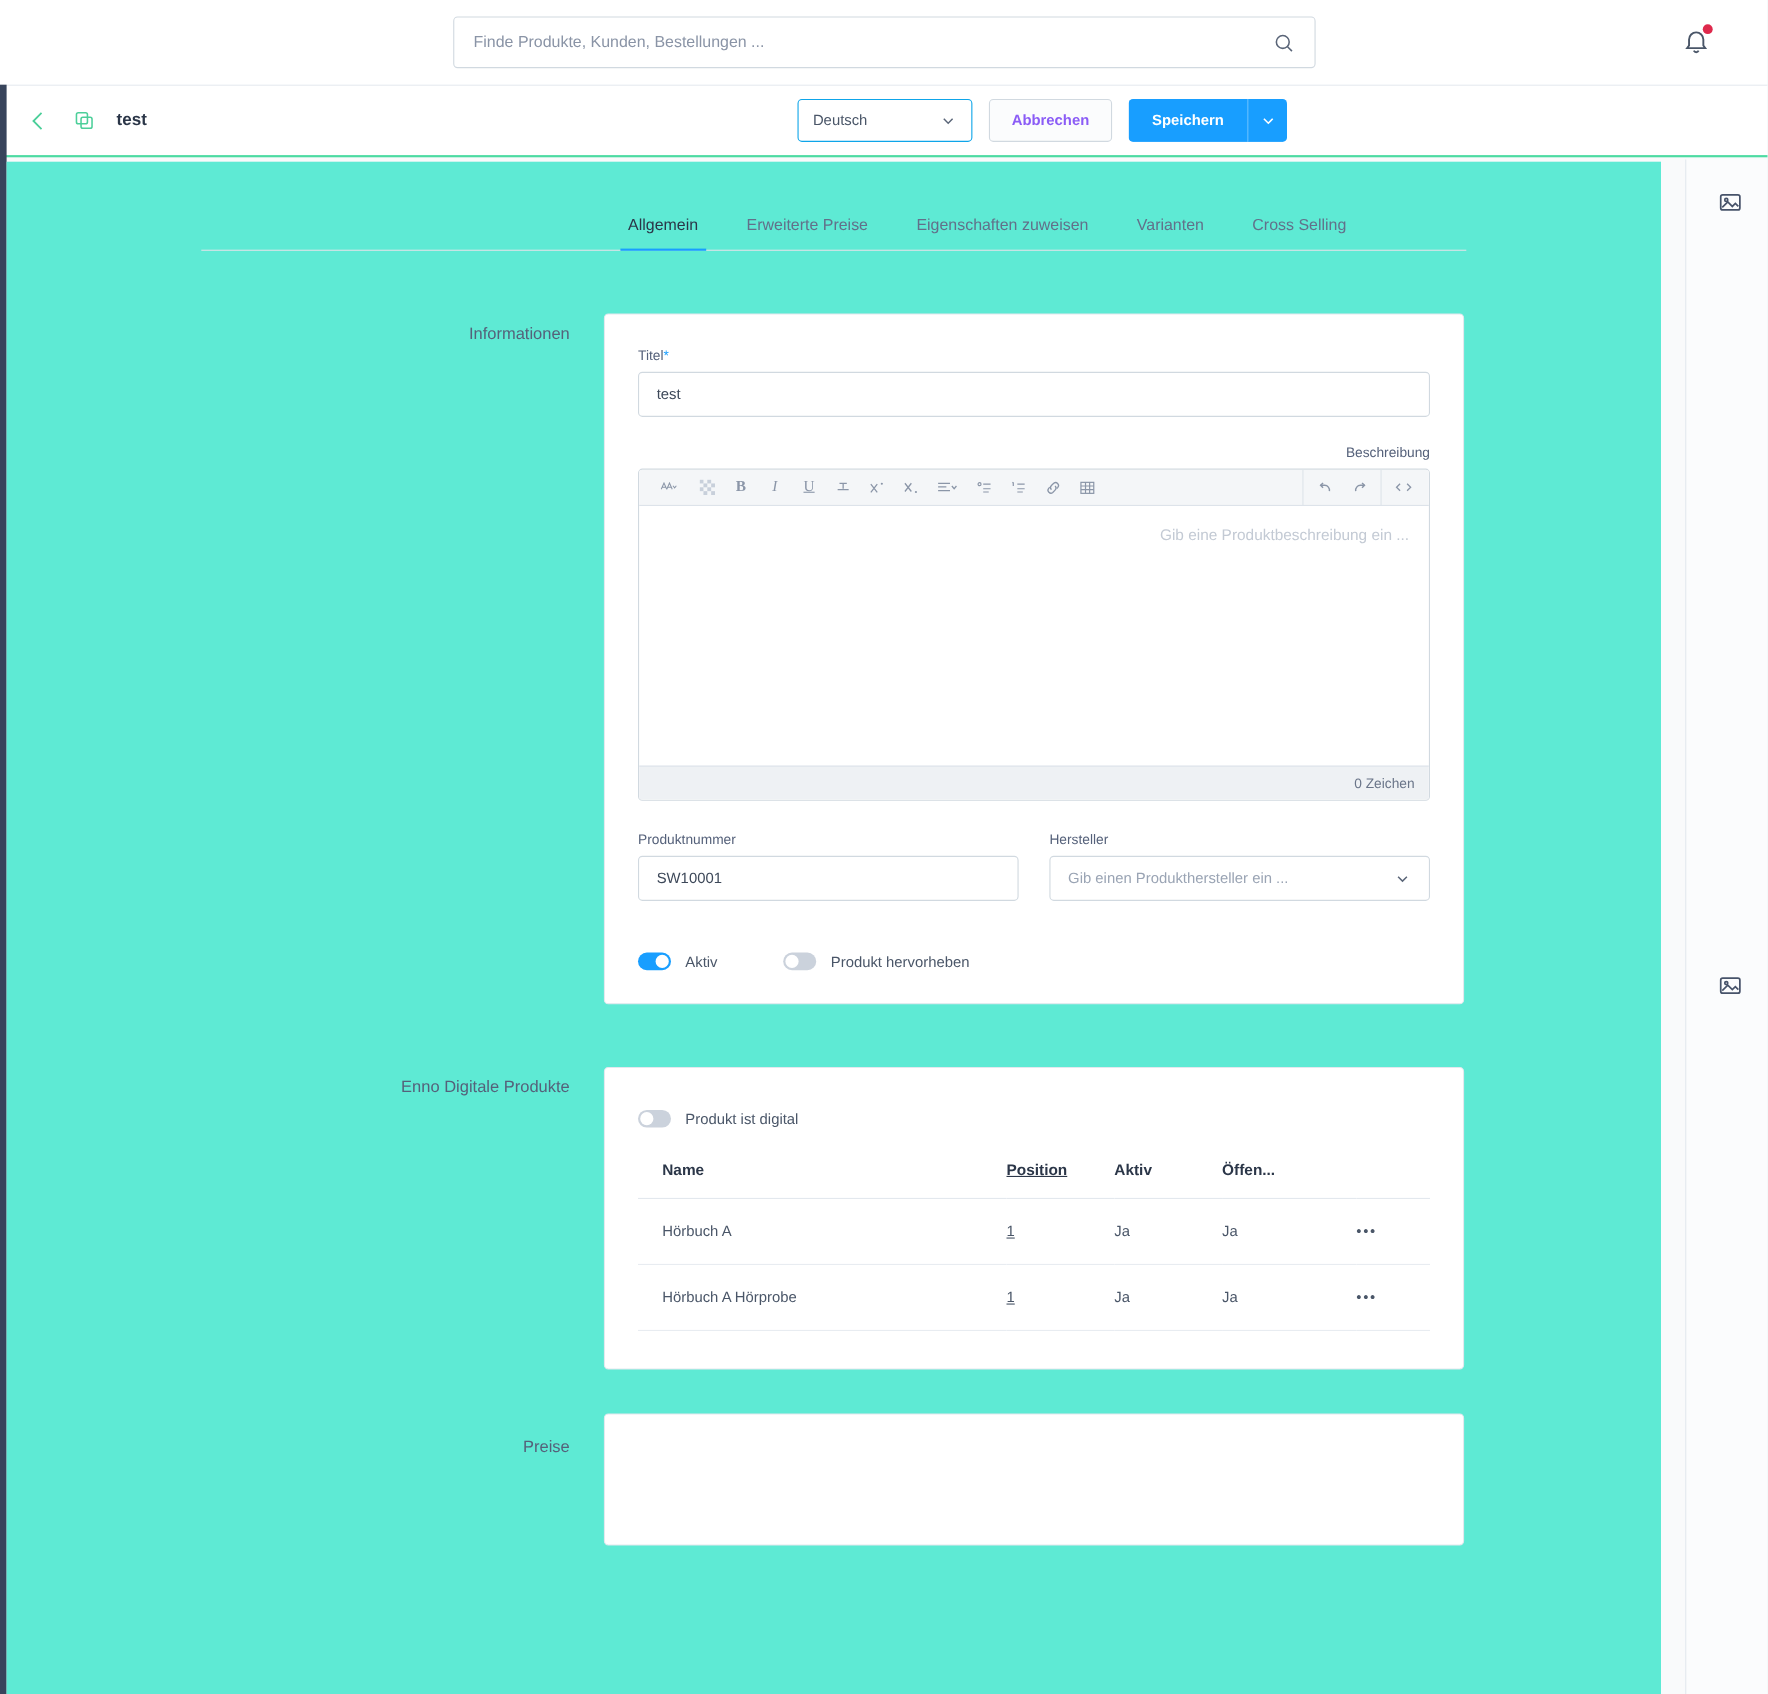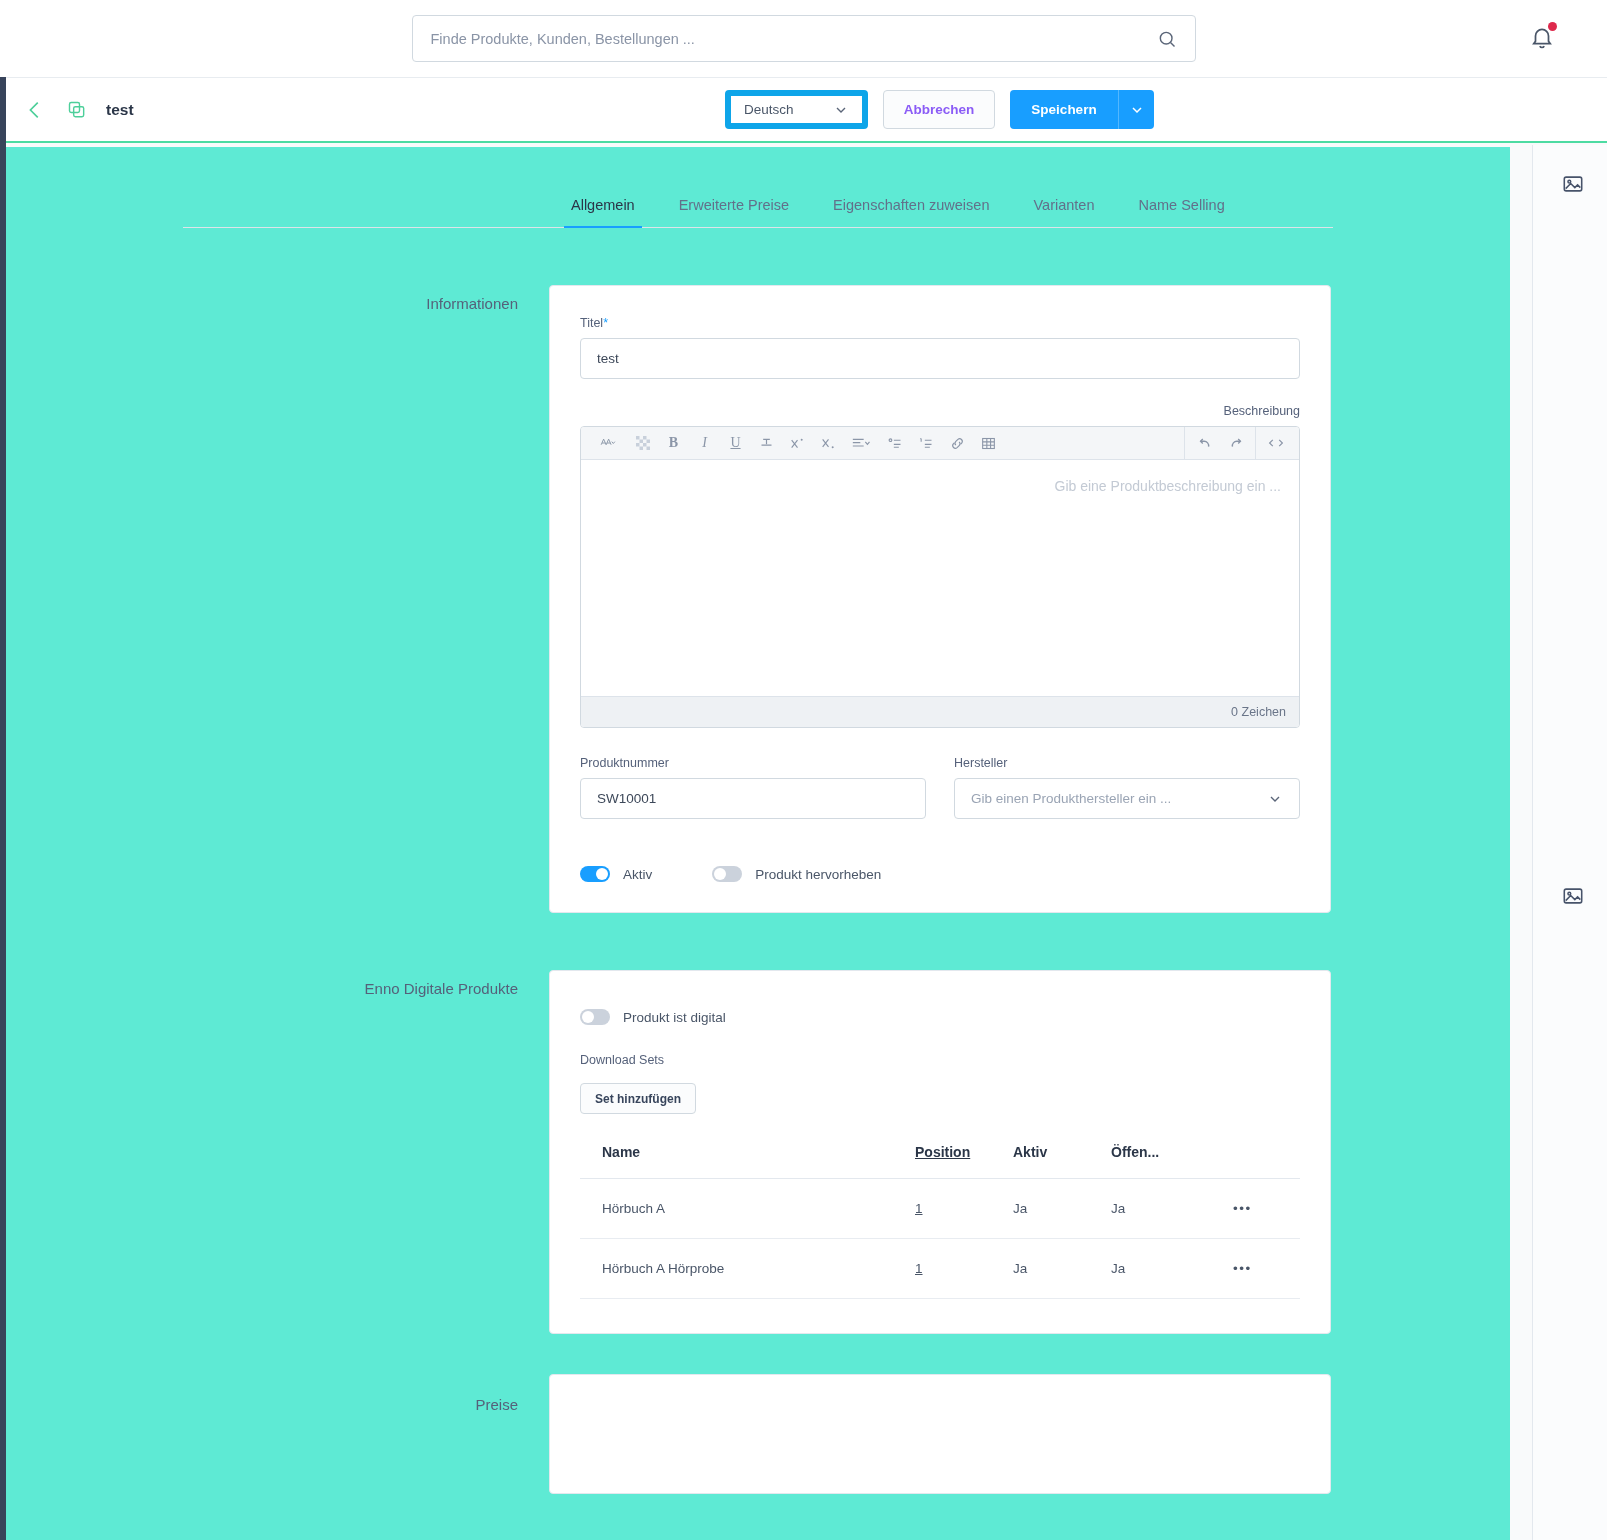--- a/index.html
+++ b/index.html
@@ -91,22 +91,22 @@
     color: #2b3648;
   }
   .hb-actions {
     position: absolute;
     left: 725px;
     display: flex;
     align-items: center;
     gap: 15px;
   }
   .sel-lang {
-    width: 143px; height: 39px;
-    border: 6px solid #0ea5e9;
+    width: 159px; height: 39px;
+    border: 1px solid #0ea5e9;
     border-radius: 4px;
     background: #fff;
     display: flex; align-items: center; justify-content: space-between;
     padding: 0 13px;
     font-size: 13.5px;
     color: #4a5668;
     cursor: pointer;
   }
   .btn-cancel {
     width: 112px; height: 39px;
@@ -433,21 +433,21 @@
 </div>
 
 <div class="content">
   <div class="inner">
 
     <div class="tabs">
       <div class="tab active">Allgemein</div>
       <div class="tab">Erweiterte Preise</div>
       <div class="tab">Eigenschaften zuweisen</div>
       <div class="tab">Varianten</div>
-      <div class="tab">Name Selling</div>
+      <div class="tab">Cross Selling</div>
     </div>
 
     <div class="section">
       <div class="section-label">Informationen</div>
       <div class="card">
 
         <div class="field-label">
           <span>Titel</span><span class="req">*</span>
         </div>
         <input class="text-input" value="test" style="">
@@ -597,24 +597,20 @@
       <div class="section-label">Enno Digitale Produkte</div>
       <div class="card digital-card">
 
         <div class="toggle-row">
           <span class="switch">
               <span class="knob"></span>
             </span>
           <span class="toggle-label">Produkt ist digital</span>
         </div>
 
-        <div style="margin-top:28px;">
-          <div class="field-label">Download Sets</div>
-          <button class="btn-small">Set hinzufügen</button>
-        </div>
 
         <table class="dl-table">
           <thead>
             <tr>
               <th class="col-name">Name</th>
               <th class="col-pos">Position</th>
               <th class="col-act">Aktiv</th>
               <th class="col-open">Öffen...</th>
               <th></th>
             </tr>

